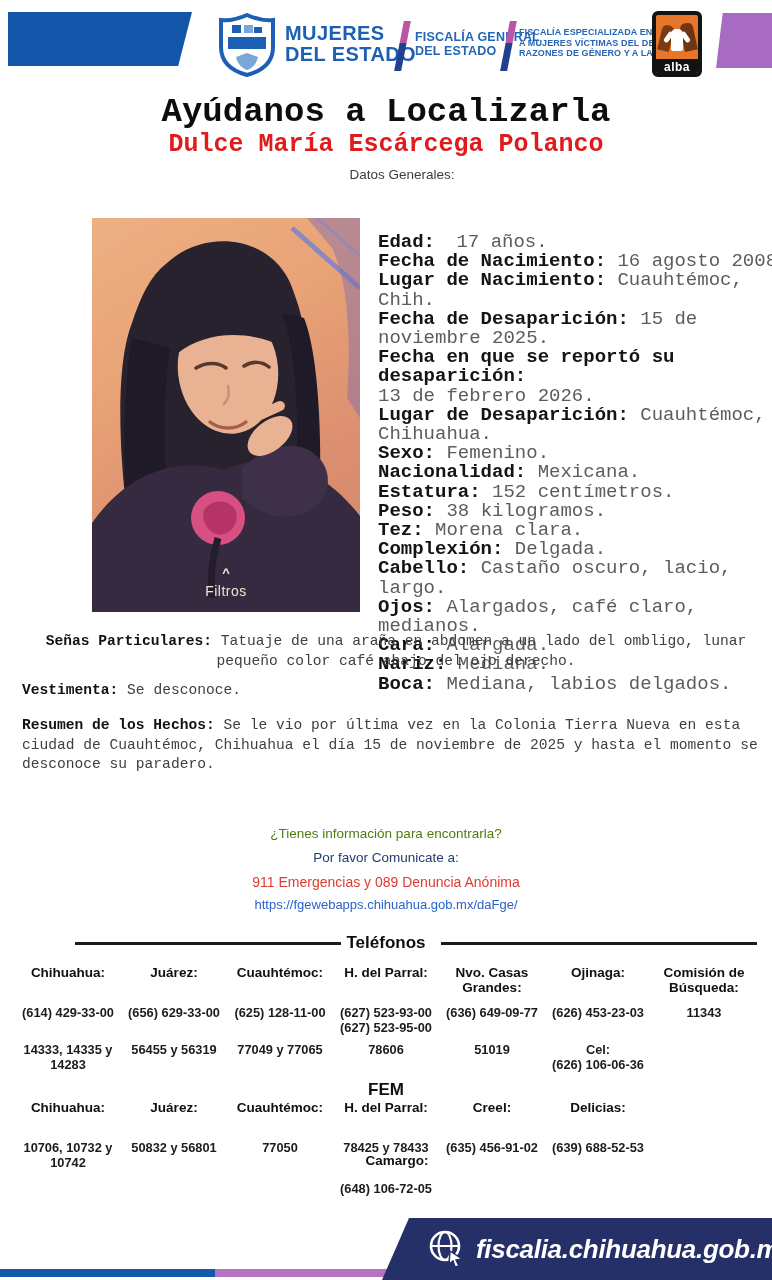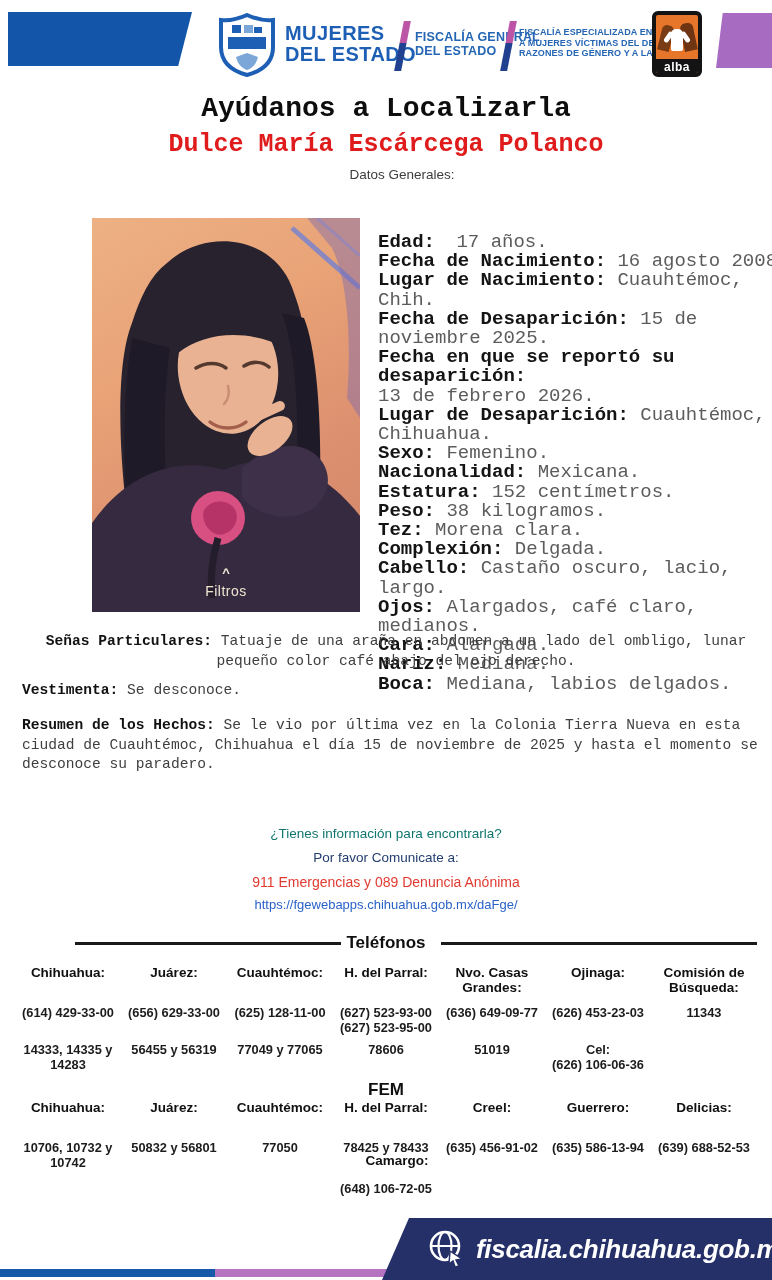--- a/index.html
+++ b/index.html
@@ -36,21 +36,21 @@
   .alba-kid:before{content:"";position:absolute;left:-5px;top:2px;width:5px;height:12px;
             background:#fff;transform:rotate(35deg);border-radius:3px;}
   .alba-kid:after{content:"";position:absolute;right:-5px;top:2px;width:5px;height:12px;
             background:#fff;transform:rotate(-35deg);border-radius:3px;}
   .alba-band{position:absolute;left:-4px;right:-4px;bottom:-4px;height:18px;background:#131313;
              color:#fff;font-weight:bold;font-size:12px;text-align:center;line-height:17px;
              letter-spacing:.5px;}
 
   
   .main-title{left:0;right:0;top:93px;font-family:"Liberation Mono",monospace;
-              font-weight:bold;font-size:28px;color:#0d0d0d;}
+              font-weight:bold;font-size:34px;color:#0d0d0d;}
   .name-title{left:0;right:0;top:130px;font-family:Liberation Mono, monospace;
               font-weight:bold;font-size:25px;color:#e01b1b;}
   .datos-label{left:0;right:0;top:167px;font-size:13.5px;color:#3c3c3c;padding-left:32px;}
 
   
   .photo{left:92px;top:218px;width:268px;height:394px;overflow:hidden;
          background:linear-gradient(150deg,#edb184 0%,#e8a276 35%,#dd9070 65%,#cf8668 100%);}
   .photo svg{display:block;}
   .filtros-caret{left:92px;top:565px;width:268px;color:#f3ead8;font-size:13px;font-weight:bold;}
   .filtros-label{left:92px;top:583px;width:268px;color:#efe5cf;font-size:14px;letter-spacing:.5px;}
@@ -63,21 +63,21 @@
   .gap2{margin-left:10px;}
 
   
   .para{font-family:"Liberation Mono",monospace;font-size:14.6px;line-height:19.5px;color:#3f3f3f;}
   .para .fl{font-weight:bold;color:#121212;}
   .senas{left:22px;top:632px;width:748px;text-align:center;}
   .vestimenta{left:22px;top:681px;width:748px;}
   .resumen{left:22px;top:716px;width:748px;}
 
   
-  .c-question{left:0;right:0;top:826px;font-size:13.5px;color:#0f766e;}
+  .c-question{left:0;right:0;top:826px;font-size:13.5px;color:#4d7c0f;}
   .c-prompt{left:0;right:0;top:850px;font-size:13.5px;color:#223d6e;}
   .c-emergency{left:0;right:0;top:874px;font-size:14px;color:#e03a30;}
   .c-url{left:0;right:0;top:897px;font-size:13px;color:#2a62c8;}
 
   
   .tel-title{left:0;right:0;top:933px;font-size:17px;font-weight:bold;color:#0f0f0f;}
   .rule{height:3px;background:#1a1a1a;top:942px;}
   .rule-l{left:75px;width:266px;}
   .rule-r{left:441px;width:316px;}
   .ptable{left:15px;width:742px;display:grid;grid-template-columns:repeat(7,1fr);}
@@ -262,24 +262,20 @@
     </div>
     <div class="pcol">
       <div class="th pre">H. del Parral:</div>
       <div class="tv pre">78425 y 78433</div>
     </div>
     <div class="pcol">
       <div class="th pre">Creel:</div>
       <div class="tv pre">(635) 456-91-02</div>
     </div>
     <div class="pcol">
-      <div class="th pre">Guerrero:</div>
-      <div class="tv pre">(635) 586-13-94</div>
-    </div>
-    <div class="pcol">
       <div class="th pre">Delicias:</div>
       <div class="tv pre">(639) 688-52-53</div>
     </div>
   </div>
   <div class="abs center camargo-h">Camargo:</div>
   <div class="abs center camargo-v">(648) 106-72-05</div>
 
   <div class="abs bar-blue"></div>
   <div class="abs bar-purple"></div>
   <div class="abs footer-shape">

